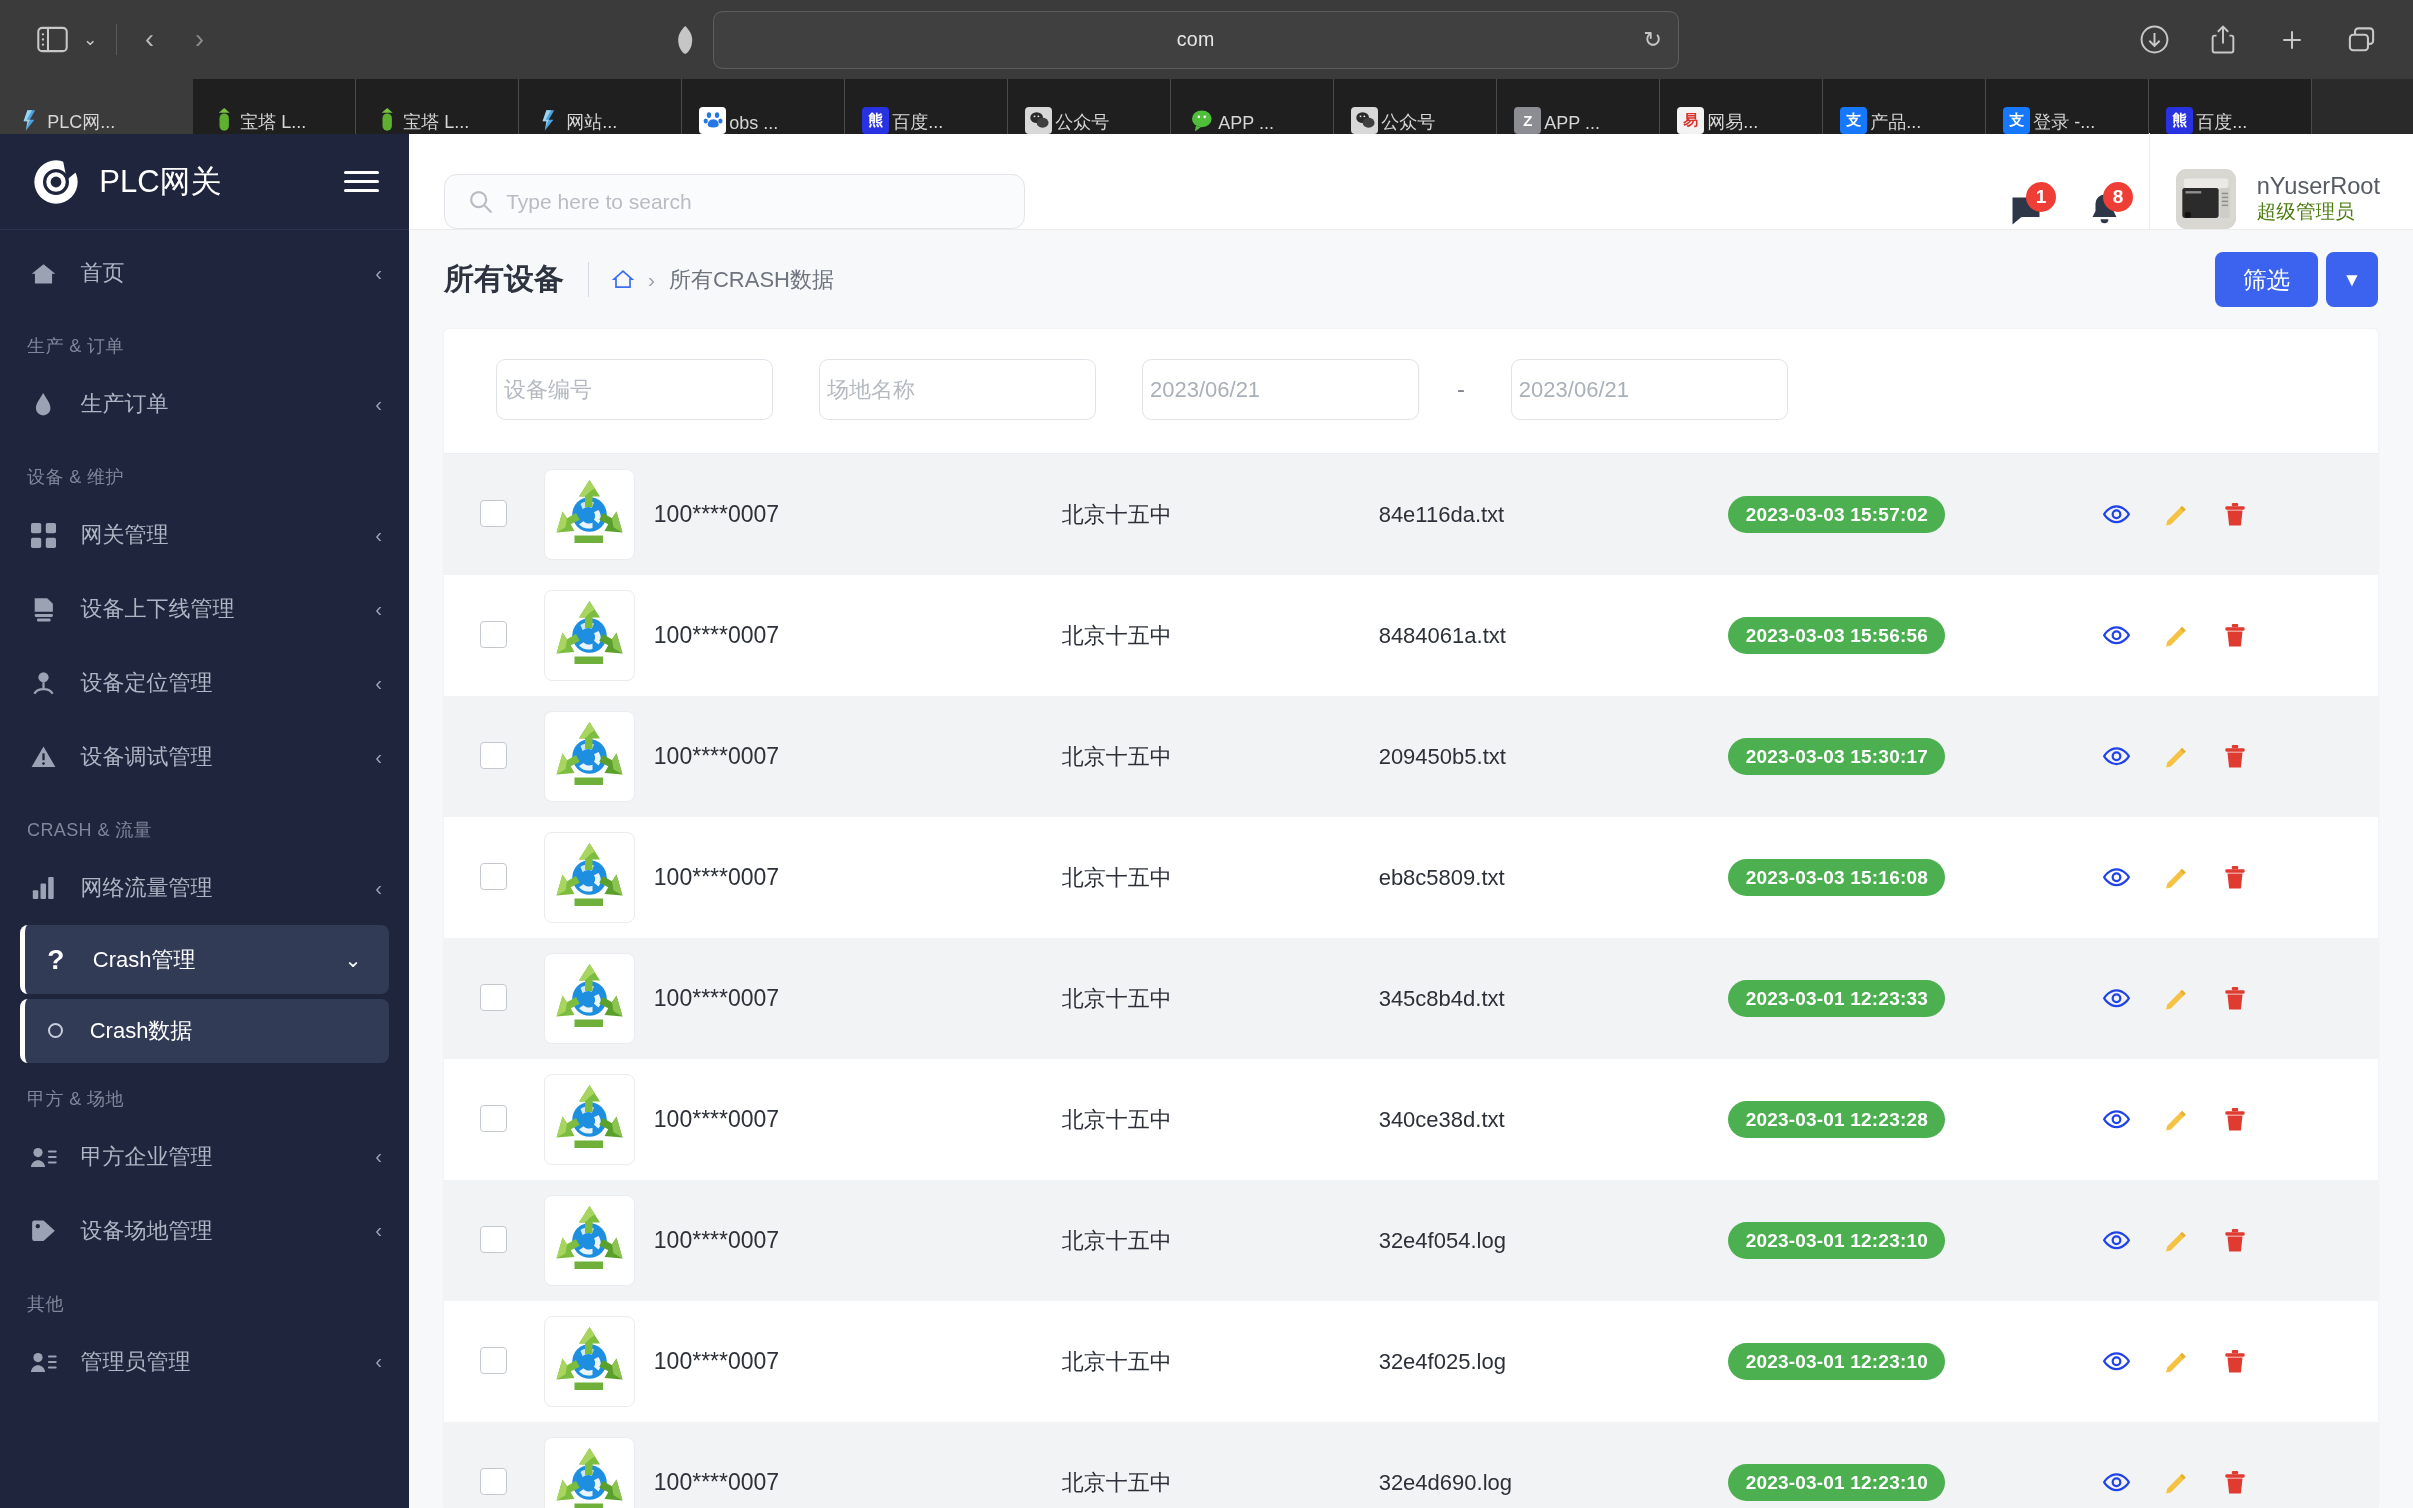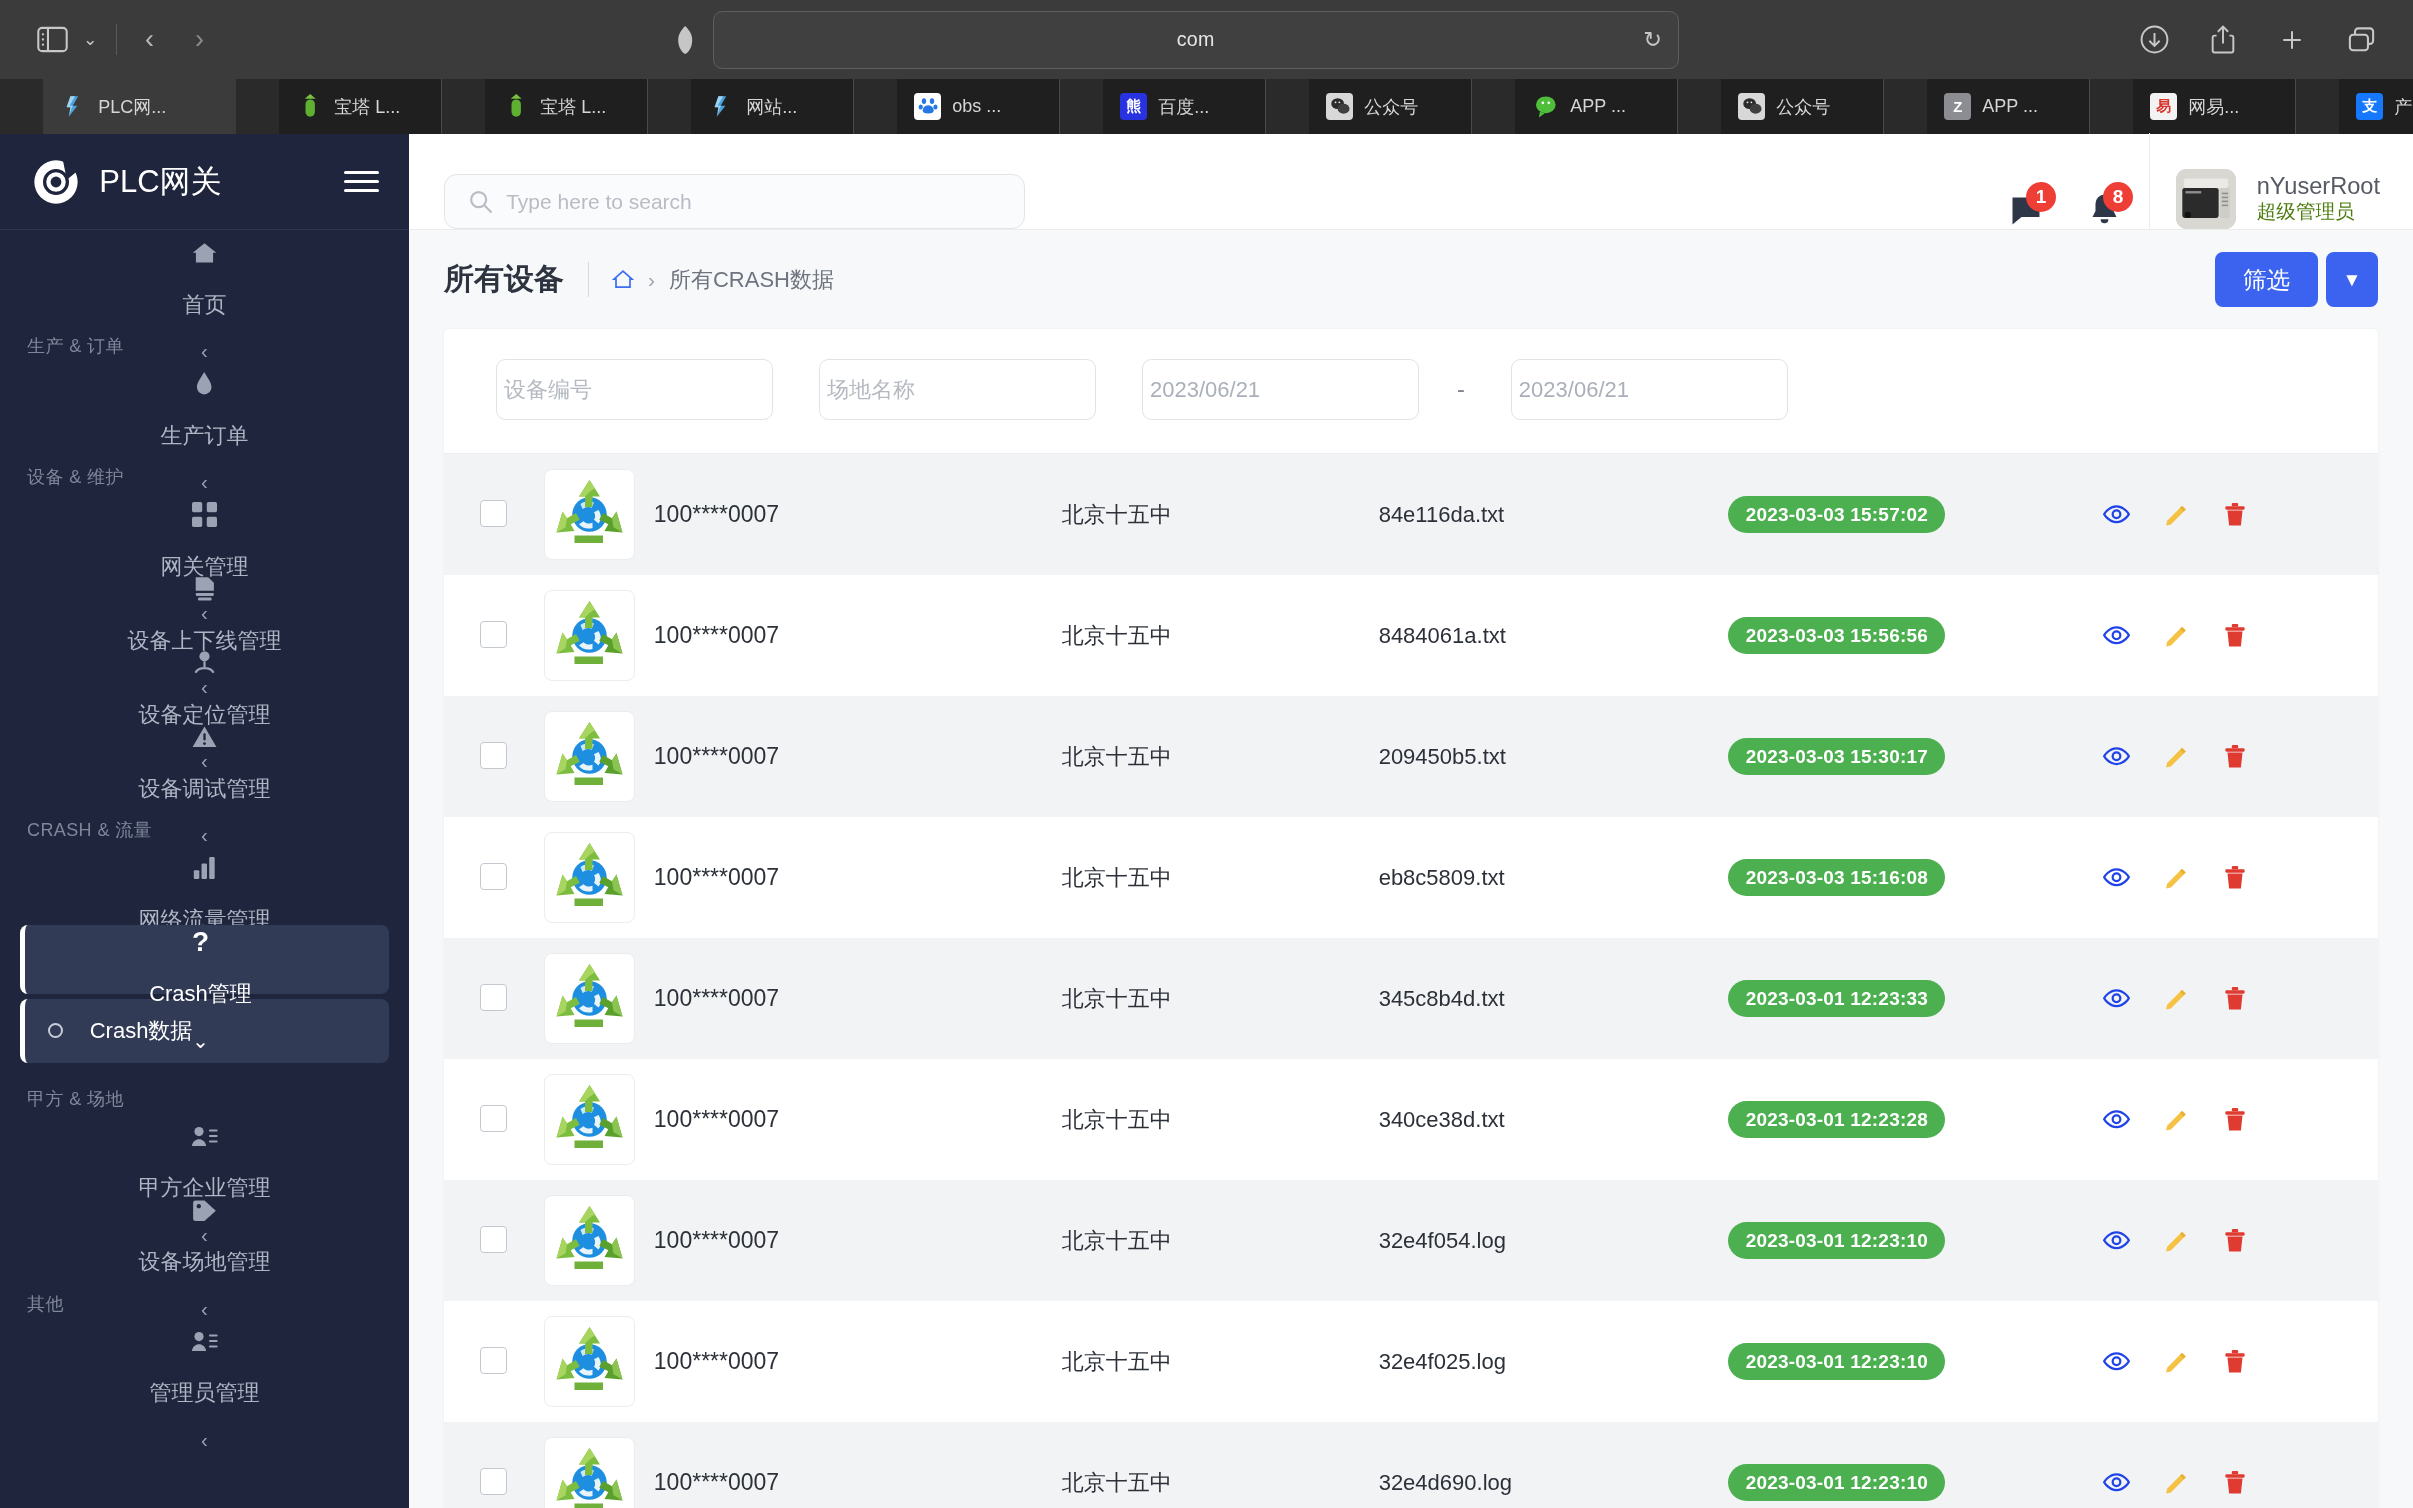--- a/index.html
+++ b/index.html
@@ -65,30 +65,29 @@
   
   .tabstrip {
     height: 55px;
     display: flex;
     align-items: stretch;
     background: #2a2a2a;
   }
   .tab {
     flex: 0 0 auto;
     width: 163px;
-    display: flex; align-items: center;
-    gap: 11px;
+    display: flex; align-items: flex-end;
+    gap: 3px;
     padding: 0 17.3px;
     border-right: 0.8px solid #4a4a4a;
     color: #d6d6d6;
     font-size: 19px;
     overflow: hidden;
     white-space: nowrap;
     background: #1f1f1f;
-    margin-left: 43px;
   }
   .tab.active {
     background: #3b3b3b;
     width: 193px;
     border-right: 0.8px solid #3b3b3b;
   }
   .tab .favicon {
     width: 27px; height: 27px;
     flex: 0 0 27px;
     border-radius: 3.9px;
@@ -152,21 +151,20 @@
     letter-spacing: 0.4px;
   }
   .nav-item {
     display: flex; align-items: center;
     height: 74px;
     padding: 0 27px 0 27px;
     gap: 20.4px;
     color: #aeb5c4;
     font-size: 22px;
     position: relative;
-    flex-direction: column;
   }
   .nav-item .ni-icon {
     width: 33px; flex: 0 0 33px;
     display: flex; align-items: center; justify-content: center;
     color: #9aa2b3;
   }
   .nav-item .ni-label { flex: 1; }
   .nav-item .ni-chev { color: #9aa2b3; font-size: 20.4px; }
   .nav-item.active {
     background: #323b56;

